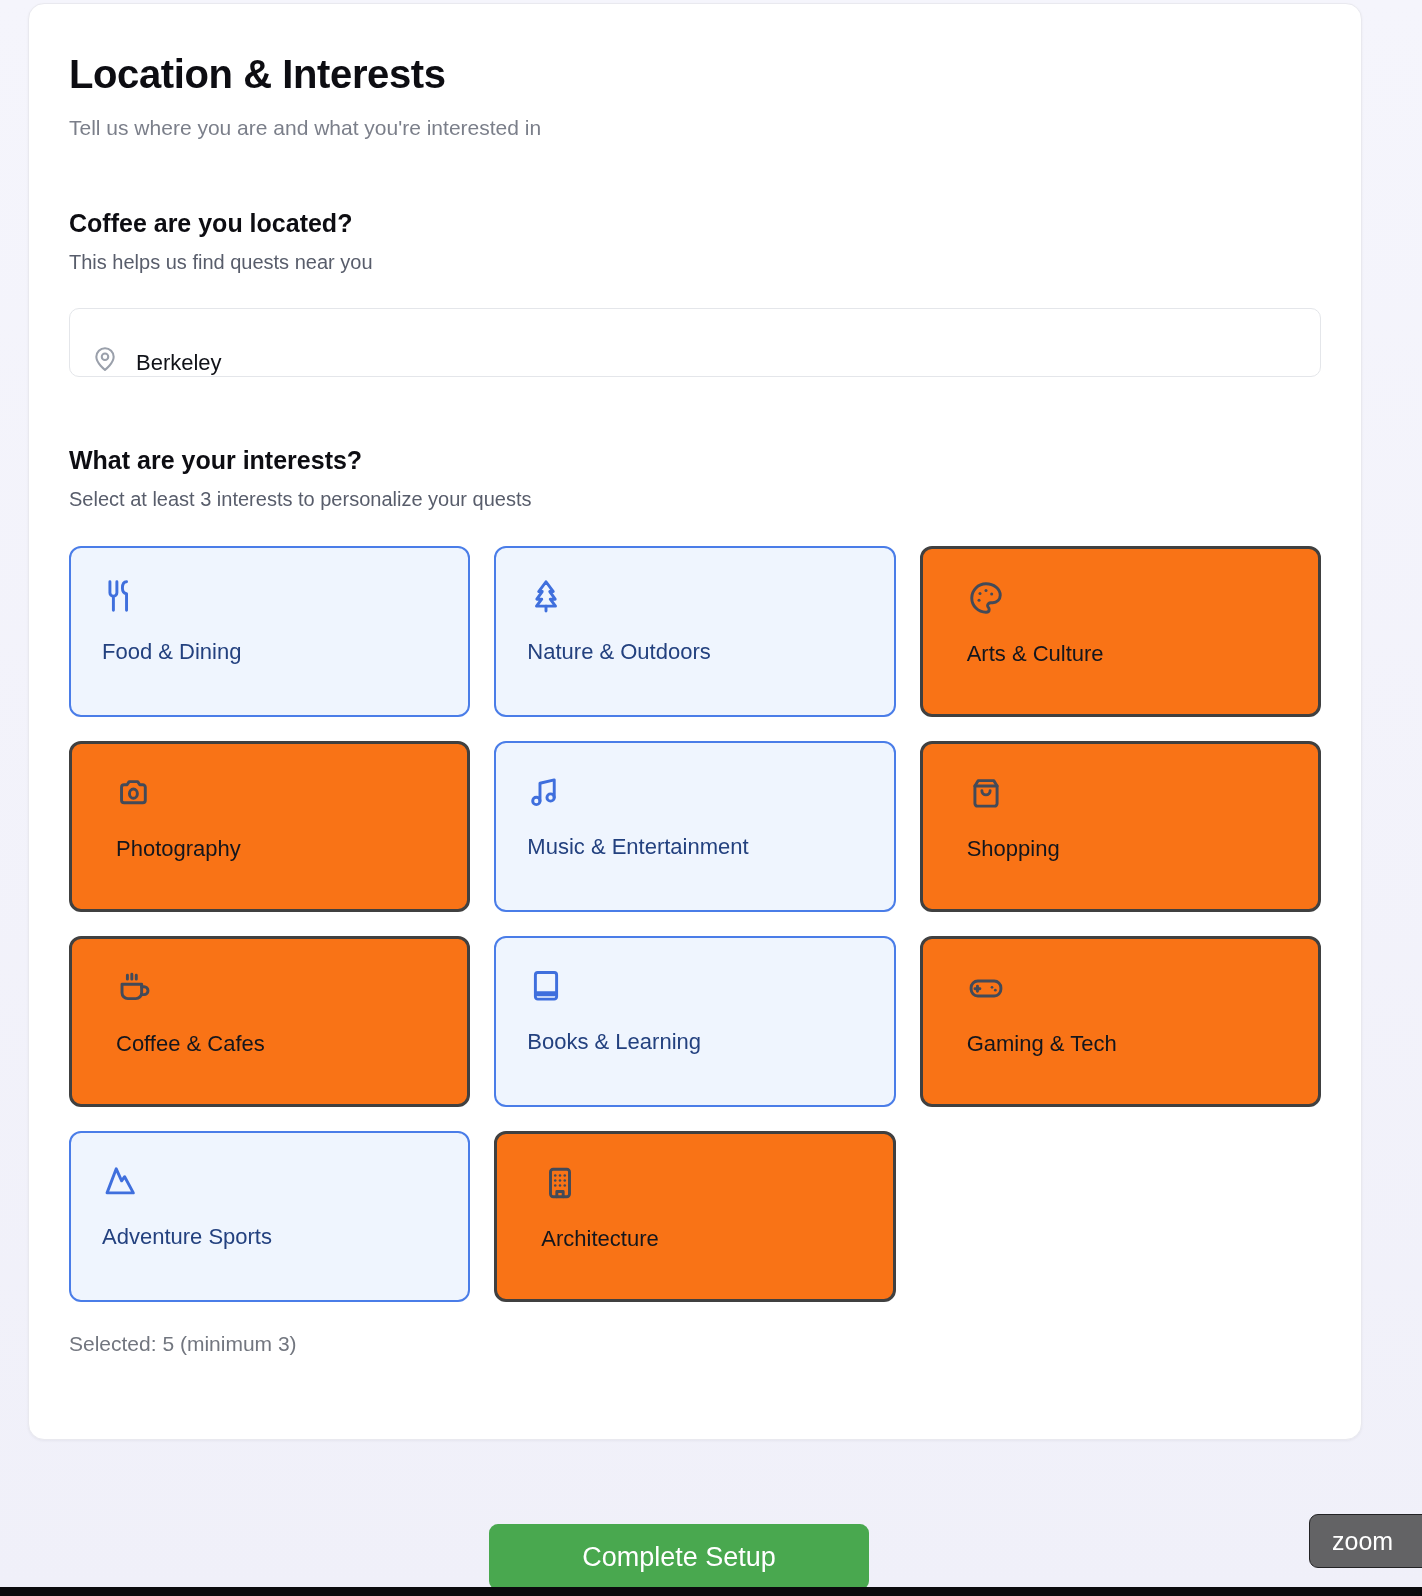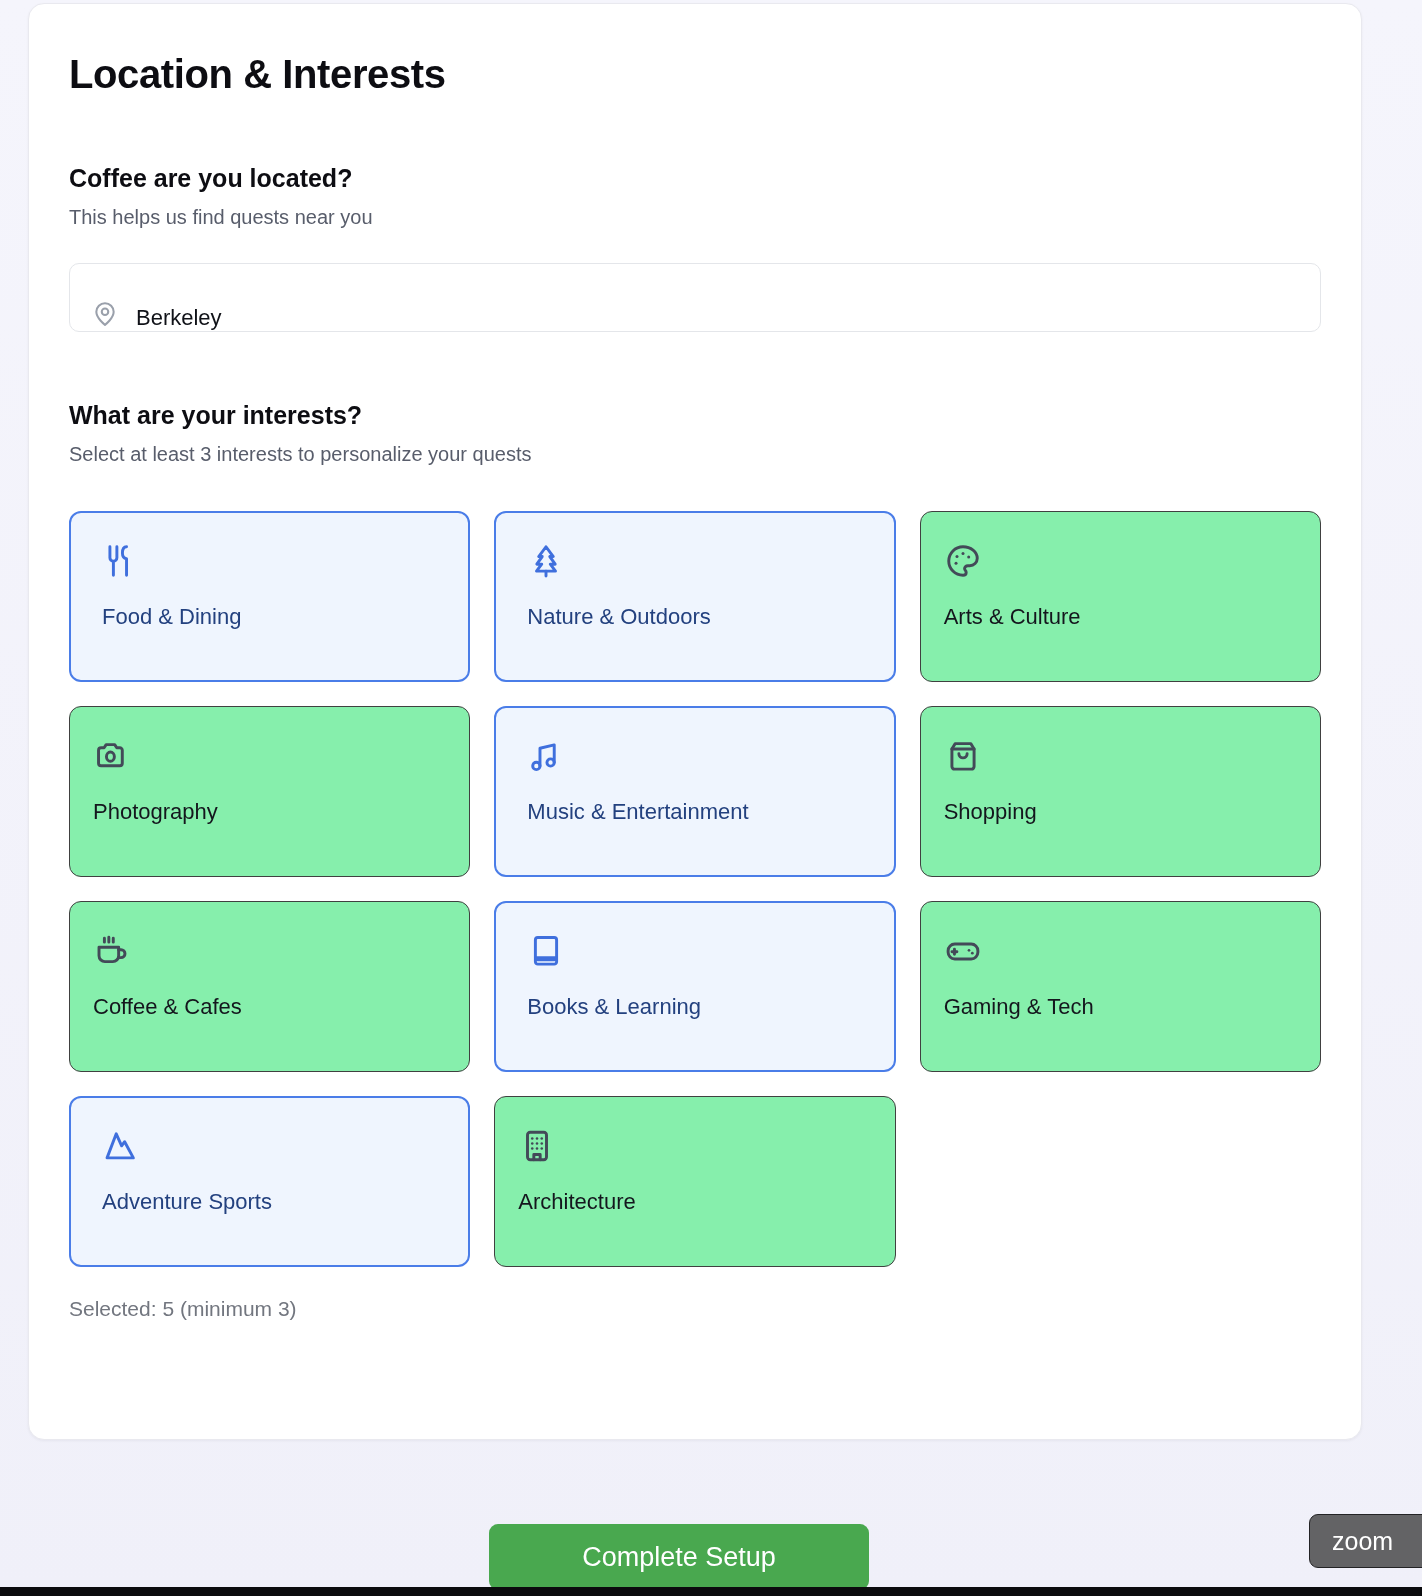--- a/index.html
+++ b/index.html
@@ -91,32 +91,32 @@
     font-family: "Liberation Sans", sans-serif;
     font-size: 22px;
     color: #101218;
     width: 100%;
     padding: 0;
   }
   #location-input::placeholder { color: #a0a4ae; }
 
   
   #interests-grid {
-    margin-top: 44px;
+    margin-top: 34px;
     display: grid;
     grid-template-columns: repeat(3, 1fr);
     gap: 24px 24px;
   }
 
   .interest-card {
     height: 171px;
     border-radius: 12px;
-    border: 1px solid #404040;
-    background: #86efac;
-    padding: 28px 23px;
+    border: 3px solid #404040;
+    background: #f97316;
+    padding: 28px 44px;
     display: flex;
     flex-direction: column;
     justify-content: flex-start;
     cursor: pointer;
   }
   .interest-card.selected {
     border: 2px solid #4a7de8;
     background: #eff5fe;
     padding: 27px 31px;
   }
@@ -197,20 +197,21 @@
     border-right: 13px solid transparent;
     border-top: 15px solid #636365;
   }
 </style>
 </head>
 <body>
 
 <div id="main-card">
 
   <h1 id="page-title">Location &amp; Interests</h1>
+  <p id="page-subtitle">Tell us where you are and what you're interested in</p>
 
   <div id="location-section">
     <h2 class="section-title">Coffee are you located?</h2>
     <p class="section-sub">This helps us find quests near you</p>
 
     <div id="location-field">
       <span class="pin-icon">
         <svg width="26" height="26" viewBox="0 0 24 24" fill="none" stroke="#9aa0ab" stroke-width="1.9" stroke-linecap="round" stroke-linejoin="round">
           <path d="M20 10c0 6-8 12-8 12s-8-6-8-12a8 8 0 0 1 16 0z"></path>
           <circle cx="12" cy="10" r="3"></circle>

